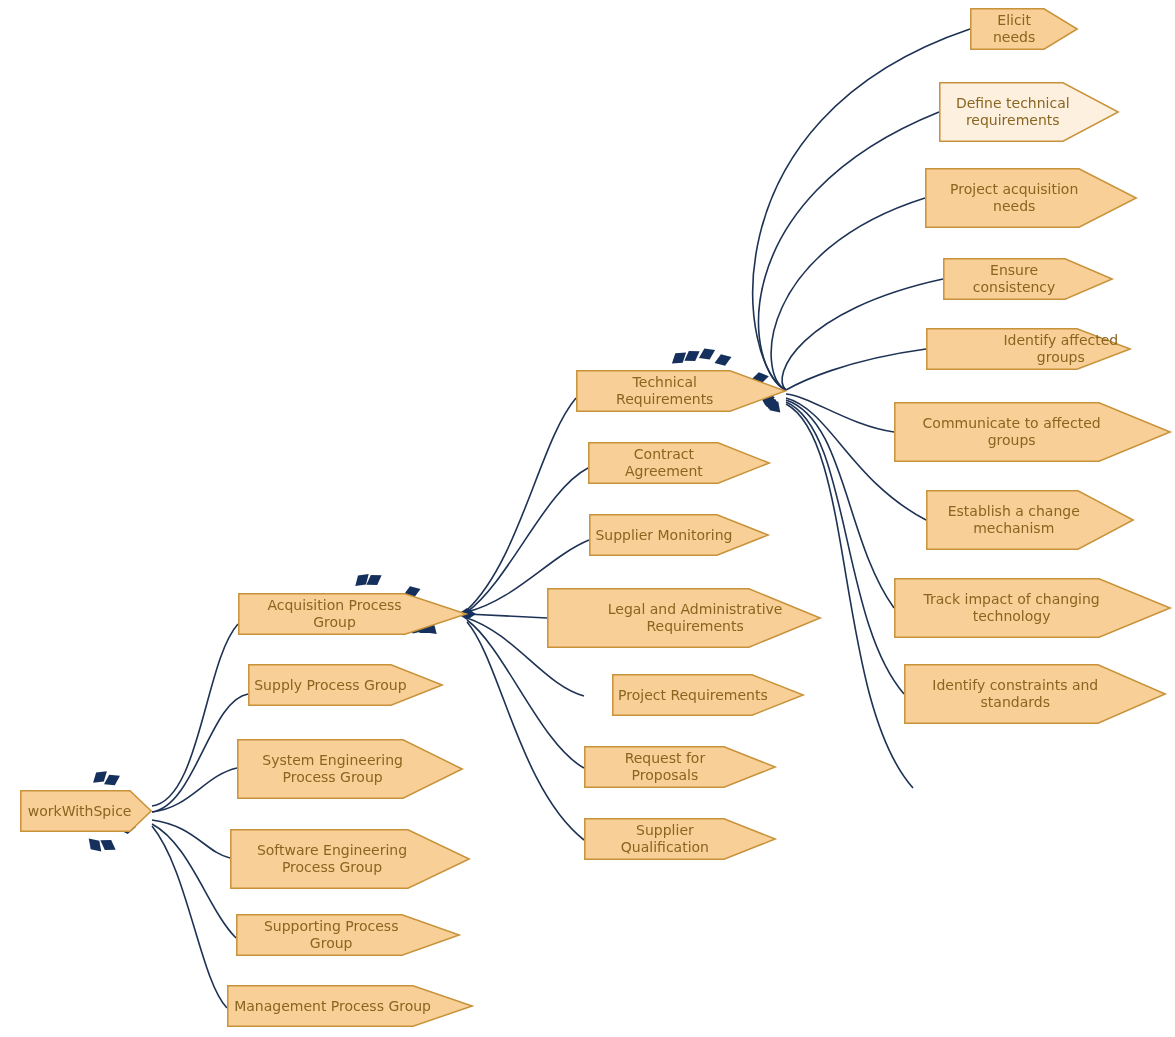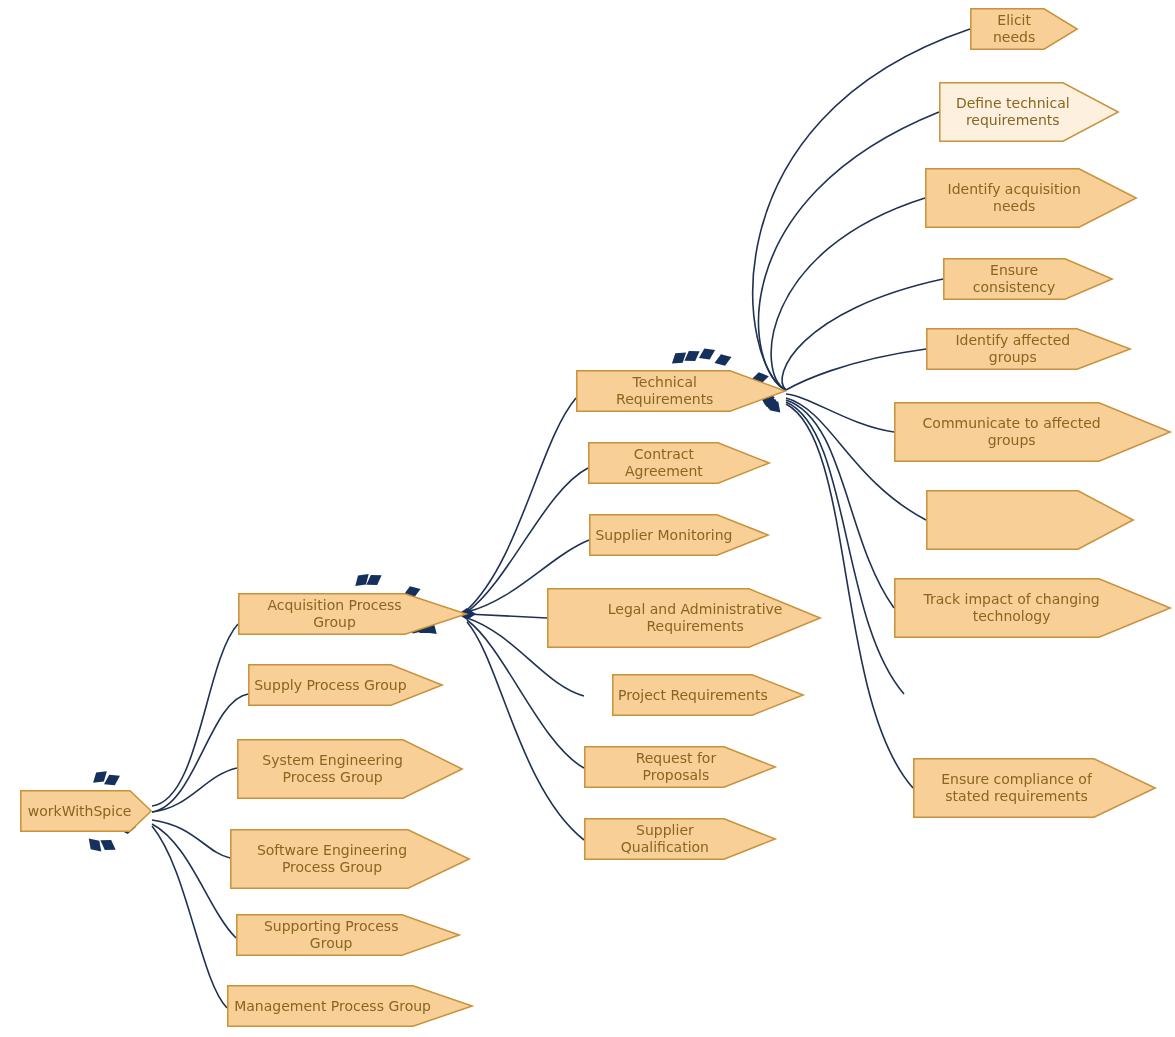--- a/index.html
+++ b/index.html
@@ -268,21 +268,21 @@
           <polygon points="0.8,0.8 140,0.8 191.2,21 140,41.2 0.8,41.2" fill="#f8cf96" stroke="#c8923a" stroke-width="1.5" stroke-linejoin="miter"></polygon>
         </svg>
         <div class="label-wrap" style="width: 161.84px;">
           <div class="node-label">Project Requirements</div>
         </div>
       </div>
       <div class="node" style="left: 584px; top: 746px; width: 192px; height: 42px;">
         <svg class="node-svg" viewBox="0 0 192 42" preserveAspectRatio="none">
           <polygon points="0.8,0.8 140,0.8 191.2,21 140,41.2 0.8,41.2" fill="#f8cf96" stroke="#c8923a" stroke-width="1.5" stroke-linejoin="miter"></polygon>
         </svg>
-        <div class="label-wrap" style="width: 161.84px; padding-left: 11px;">
+        <div class="label-wrap" style="width: 161.84px;">
           <div class="node-label">Request for Proposals</div>
         </div>
       </div>
       <div class="node" style="left: 584px; top: 818px; width: 192px; height: 42px;">
         <svg class="node-svg" viewBox="0 0 192 42" preserveAspectRatio="none">
           <polygon points="0.8,0.8 140,0.8 191.2,21 140,41.2 0.8,41.2" fill="#f8cf96" stroke="#c8923a" stroke-width="1.5" stroke-linejoin="miter"></polygon>
         </svg>
         <div class="label-wrap" style="width: 161.84px;">
           <div class="node-label">Supplier Qualification</div>
         </div>
@@ -302,66 +302,70 @@
         <div class="label-wrap" style="width: 147.52px;">
           <div class="node-label">Define technical
 requirements</div>
         </div>
       </div>
       <div class="node" style="left: 925px; top: 168px; width: 212px; height: 60px;">
         <svg class="node-svg" viewBox="0 0 212 60" preserveAspectRatio="none">
           <polygon points="0.8,0.8 154,0.8 211.2,30 154,59.2 0.8,59.2" fill="#f8cf96" stroke="#c8923a" stroke-width="1.5" stroke-linejoin="miter"></polygon>
         </svg>
         <div class="label-wrap" style="width: 178.36px;">
-          <div class="node-label">Identify acquisition
+          <div class="node-label">Project acquisition
 needs</div>
         </div>
       </div>
       <div class="node" style="left: 943px; top: 258px; width: 170px; height: 42px;">
         <svg class="node-svg" viewBox="0 0 170 42" preserveAspectRatio="none">
           <polygon points="0.8,0.8 122,0.8 169.2,21 122,41.2 0.8,41.2" fill="#f8cf96" stroke="#c8923a" stroke-width="1.5" stroke-linejoin="miter"></polygon>
         </svg>
         <div class="label-wrap" style="width: 142.16px;">
           <div class="node-label">Ensure consistency</div>
         </div>
       </div>
       <div class="node" style="left: 926px; top: 328px; width: 205px; height: 42px;">
         <svg class="node-svg" viewBox="0 0 205 42" preserveAspectRatio="none">
           <polygon points="0.8,0.8 151,0.8 204.2,21 151,41.2 0.8,41.2" fill="#f8cf96" stroke="#c8923a" stroke-width="1.5" stroke-linejoin="miter"></polygon>
         </svg>
-        <div class="label-wrap" style="width: 173.68px;">
+        <div class="label-wrap" style="width: 173.68px; padding-left: 48px;">
           <div class="node-label">Identify affected groups</div>
         </div>
       </div>
       <div class="node" style="left: 894px; top: 402px; width: 277px; height: 60px;">
         <svg class="node-svg" viewBox="0 0 277 60" preserveAspectRatio="none">
           <polygon points="0.8,0.8 205,0.8 276.2,30 205,59.2 0.8,59.2" fill="#f8cf96" stroke="#c8923a" stroke-width="1.5" stroke-linejoin="miter"></polygon>
         </svg>
         <div class="label-wrap" style="width: 235.24px;">
           <div class="node-label">Communicate to affected
 groups</div>
         </div>
       </div>
       <div class="node" style="left: 926px; top: 490px; width: 208px; height: 60px;">
         <svg class="node-svg" viewBox="0 0 208 60" preserveAspectRatio="none">
           <polygon points="0.8,0.8 152,0.8 207.2,30 152,59.2 0.8,59.2" fill="#f8cf96" stroke="#c8923a" stroke-width="1.5" stroke-linejoin="miter"></polygon>
         </svg>
+        <div class="label-wrap" style="width: 175.52px;">
+          <div class="node-label">Establish a change
+mechanism</div>
+        </div>
       </div>
       <div class="node" style="left: 894px; top: 578px; width: 277px; height: 60px;">
         <svg class="node-svg" viewBox="0 0 277 60" preserveAspectRatio="none">
           <polygon points="0.8,0.8 205,0.8 276.2,30 205,59.2 0.8,59.2" fill="#f8cf96" stroke="#c8923a" stroke-width="1.5" stroke-linejoin="miter"></polygon>
         </svg>
         <div class="label-wrap" style="width: 235.24px;">
           <div class="node-label">Track impact of changing
 technology</div>
         </div>
       </div>
-      <div class="node" style="left: 913px; top: 758px; width: 243px; height: 60px;">
-        <svg class="node-svg" viewBox="0 0 243 60" preserveAspectRatio="none">
-          <polygon points="0.8,0.8 181,0.8 242.2,30 181,59.2 0.8,59.2" fill="#f8cf96" stroke="#c8923a" stroke-width="1.5" stroke-linejoin="miter"></polygon>
-        </svg>
-        <div class="label-wrap" style="width: 207.04px;">
-          <div class="node-label">Ensure compliance of
-stated requirements</div>
+      <div class="node" style="left: 904px; top: 664px; width: 262px; height: 60px;">
+        <svg class="node-svg" viewBox="0 0 262 60" preserveAspectRatio="none">
+          <polygon points="0.8,0.8 194,0.8 261.2,30 194,59.2 0.8,59.2" fill="#f8cf96" stroke="#c8923a" stroke-width="1.5" stroke-linejoin="miter"></polygon>
+        </svg>
+        <div class="label-wrap" style="width: 222.56px;">
+          <div class="node-label">Identify constraints and
+standards</div>
         </div>
       </div>
     </div>
 </div>
 
 </body></html>

